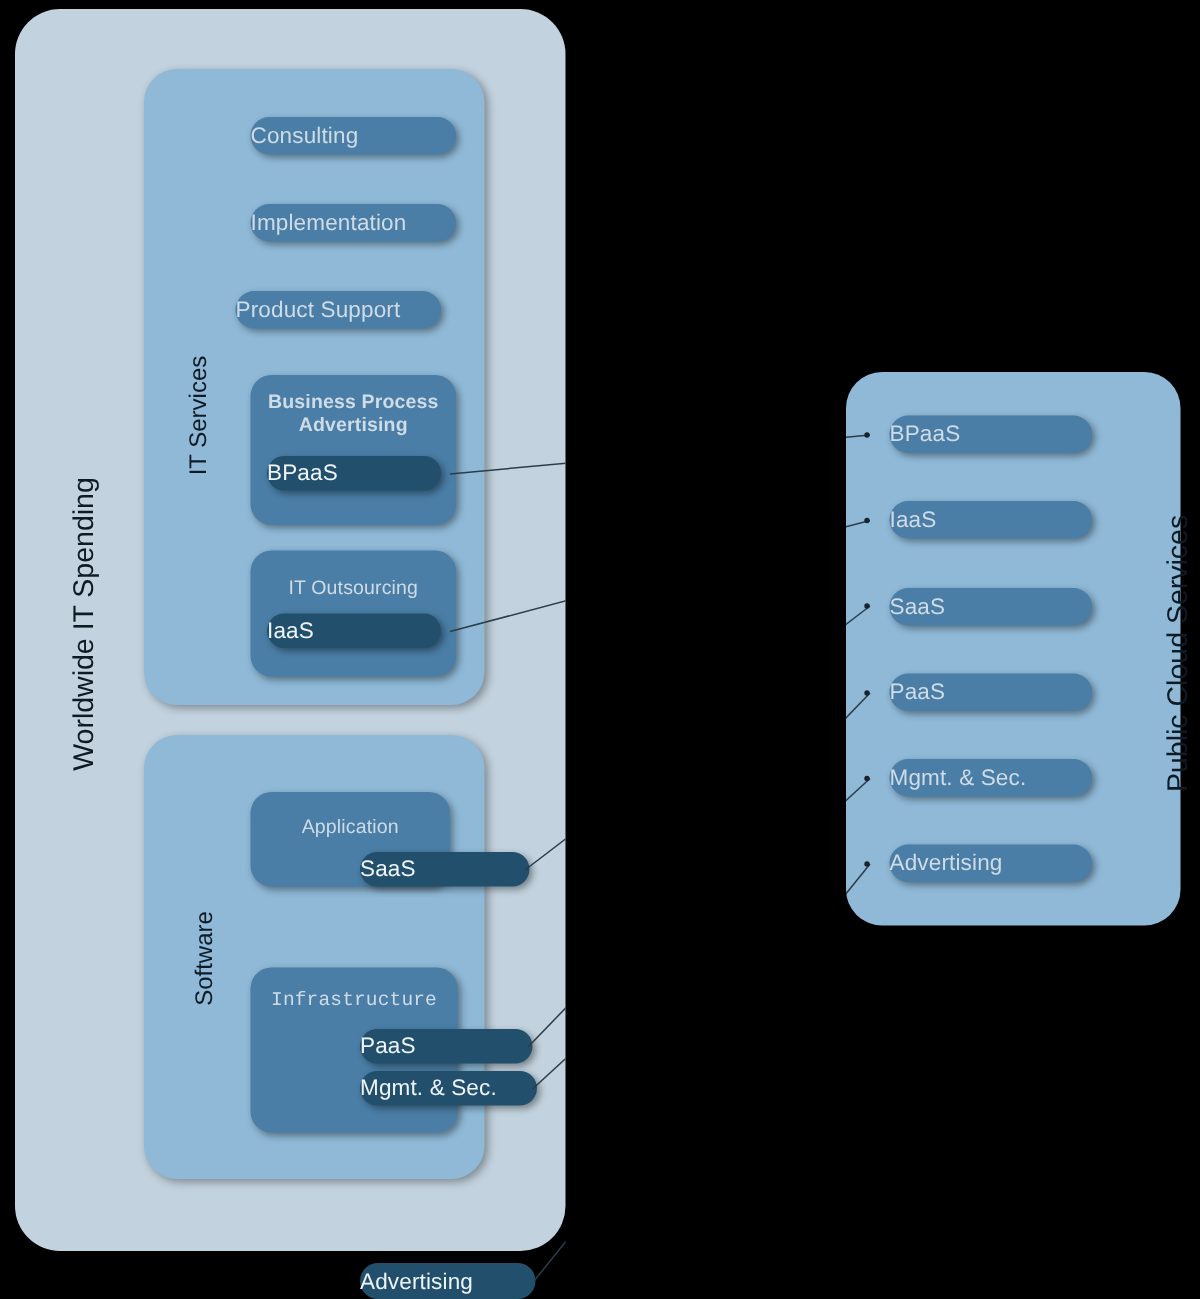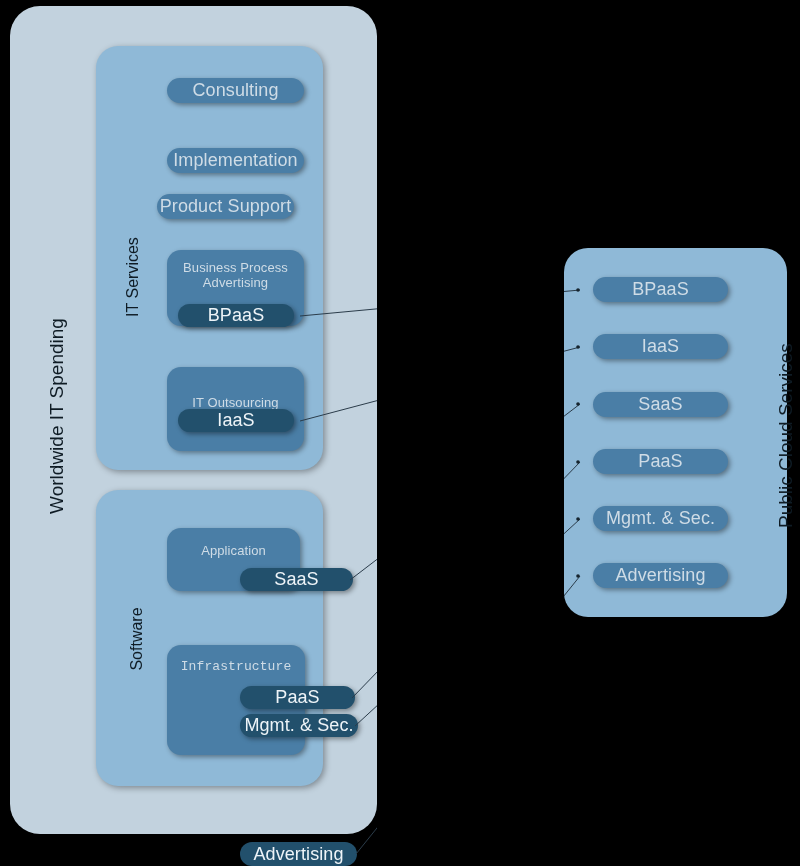--- a/index.html
+++ b/index.html
@@ -67,23 +67,23 @@
     line-height: 15px;
     letter-spacing: 0.1px;
   }
 
   
   .pill {
     position: absolute;
     border-radius: 13px;
     display: flex;
     align-items: center;
-    justify-content: center;
+    justify-content: flex-start;
     box-shadow: 2px 2px 5px rgba(0,0,0,0.4);
-    font-size: 18px;
+    font-size: 15px;
     letter-spacing: 0.1px;
     white-space: nowrap;
   }
   .pill-mid {
     background: #4a7ea6;
     color: #cfdce6;
   }
   .pill-dark {
     background: #22506c;
     color: #eef4f8;
@@ -143,40 +143,40 @@
   <div class="vlabel" id="worldwide-label">Worldwide IT Spending</div>
 
   <div class="group-box" id="it-services-group"></div>
 
   <div class="vlabel" id="it-services-label">IT Services</div>
 
   <div class="pill pill-mid" style="left:167px; top:78px; width:137px; height:25px;">
     <span>Consulting</span>
   </div>
 
-  <div class="pill pill-mid" style="left:167px; top:148px; width:137px; height:25px;">
+  <div class="pill pill-mid" style="left:167px; top:136px; width:137px; height:25px;">
     <span>Implementation</span>
   </div>
 
   <div class="pill pill-mid" style="left:157px; top:194px; width:137px; height:25px;">
     <span>Product Support</span>
   </div>
 
-  <div class="sub-box" style="left:167px; top:250px; width:137px; height:76px;">
+  <div class="sub-box" style="left:167px; top:250px; width:137px; height:100px;font-weight:bold;">
     <div class="sub-box-title" style="top:10px;">
       <span>Business Process</span><br>
       <span>Advertising</span>
     </div>
   </div>
   <div class="pill pill-dark" style="left:178px; top:304px; width:116px; height:23px;">
     <span>BPaaS</span>
   </div>
 
   <div class="sub-box" style="left:167px; top:367px; width:137px; height:84px;">
-    <div class="sub-box-title" style="top:28px;">
+    <div class="sub-box-title" style="top:17px;">
       <span>IT Outsourcing</span>
     </div>
   </div>
   <div class="pill pill-dark" style="left:178px; top:409px; width:116px; height:23px;">
     <span>IaaS</span>
   </div>
 
   <div class="group-box" id="software-group"></div>
 
   <div class="vlabel" id="software-label">Software</div>

